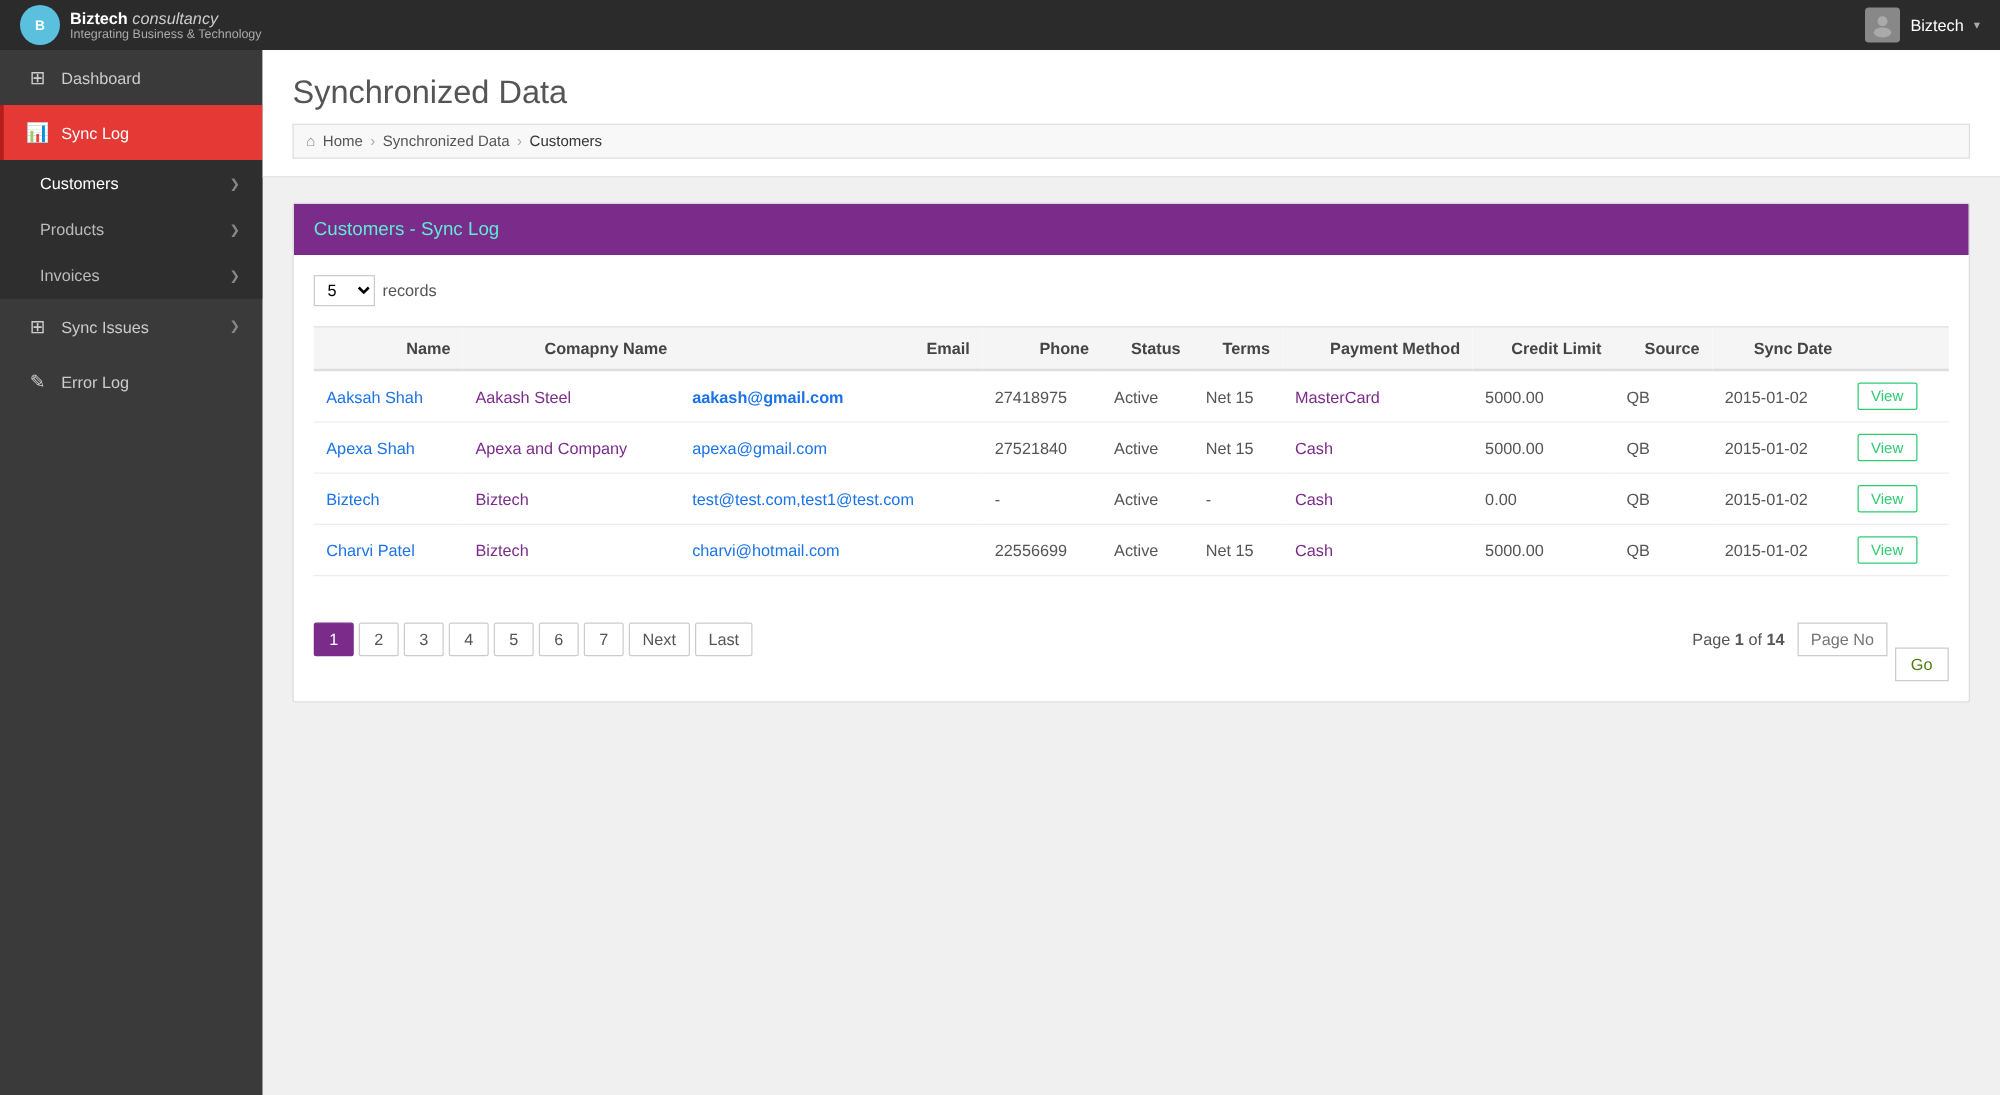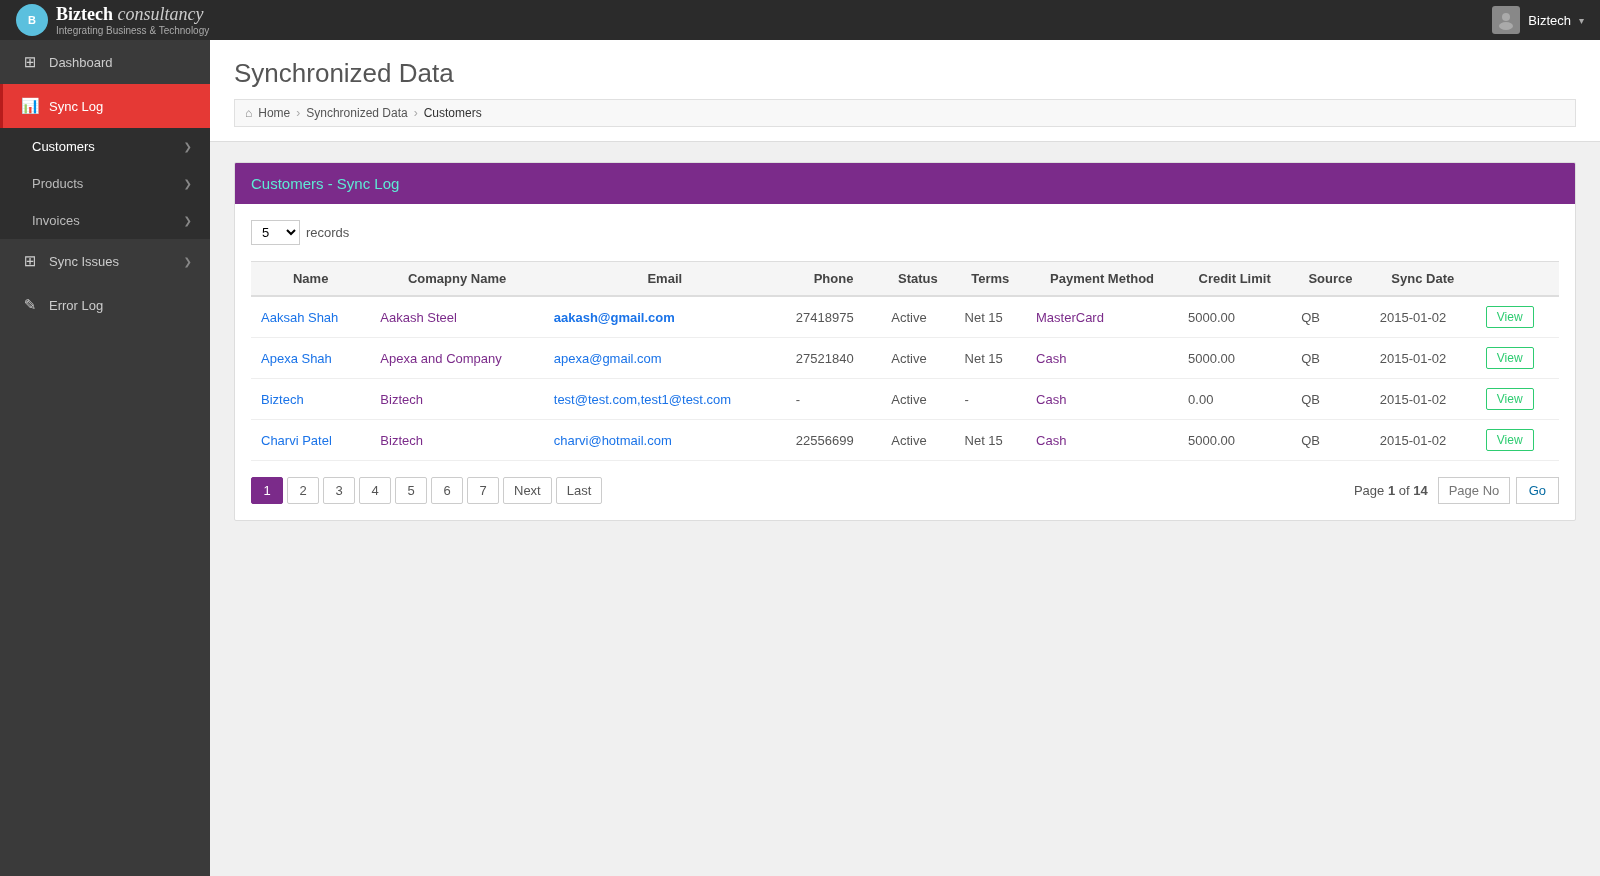--- a/index.html
+++ b/index.html
@@ -169,21 +169,21 @@
     .data-table {
       width: 100%;
       border-collapse: collapse;
       font-size: 13px;
     }
     .data-table th {
       background: #f5f5f5;
       border-bottom: 2px solid #ddd;
       border-top: 1px solid #ddd;
       padding: 9px 10px;
-      text-align: center;
+      text-align: right;
       color: #444;
       font-weight: 600;
       white-space: nowrap;
     }
     .data-table td {
       padding: 9px 10px;
       border-bottom: 1px solid #eee;
       color: #555;
       vertical-align: middle;
     }
@@ -240,25 +240,26 @@
     .page-no-input {
       border: 1px solid #ccc;
       padding: 5px 10px;
       font-size: 13px;
       width: 72px;
       color: #aaa;
     }
     .go-btn {
       border: 1px solid #ccc;
       background: white;
-      color: #0369a1;
+      color: #4d7c0f;
       padding: 5px 12px;
       cursor: pointer;
       font-size: 13px;
       border-radius: 0;
+      margin-top: 41px;
     }
 
     
     .footer {
       background: #2b2b2b;
       color: #888;
       font-size: 11px;
       padding: 10px 20px;
       flex-shrink: 0;
       text-align: left;
@@ -269,21 +270,21 @@
 
 <div class="topbar">
   <div class="topbar-logo">
     <div class="logo-circle">
       <svg width="22" height="22" viewBox="0 0 22 22">
         <circle cx="11" cy="11" r="10" fill="#5bc0de"></circle>
         <text x="11" y="15" text-anchor="middle" fill="white" font-size="11" font-weight="bold">B</text>
       </svg>
     </div>
     <div>
-      <div style="color:white;font-size:18px;font-family:Liberation Serif, serif;">
+      <div style="color:white;font-size:13px;">
         <span style="font-weight:bold;">Biztech</span>
         <span style="font-style:italic;color:#ccc;">consultancy</span>
       </div>
       <span class="logo-sub">Integrating Business &amp; Technology</span>
     </div>
   </div>
   <div class="topbar-user">
     <div class="user-avatar">
       <svg width="22" height="22" viewBox="0 0 22 22">
           <circle cx="11" cy="8" r="4" fill="#aaa"></circle>

